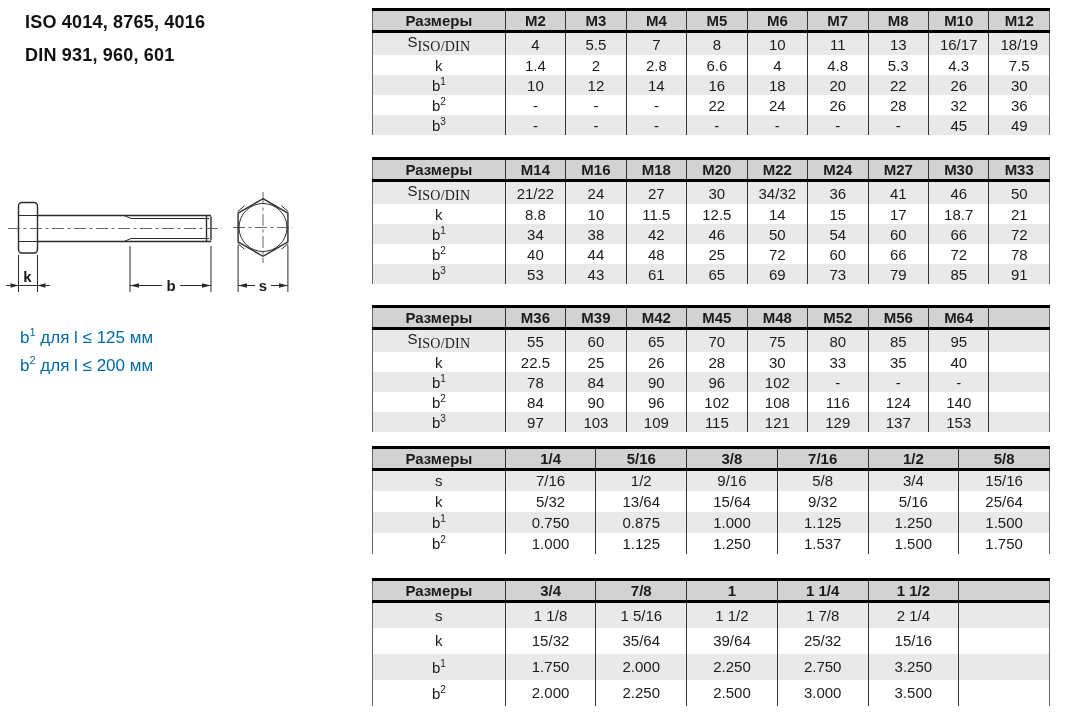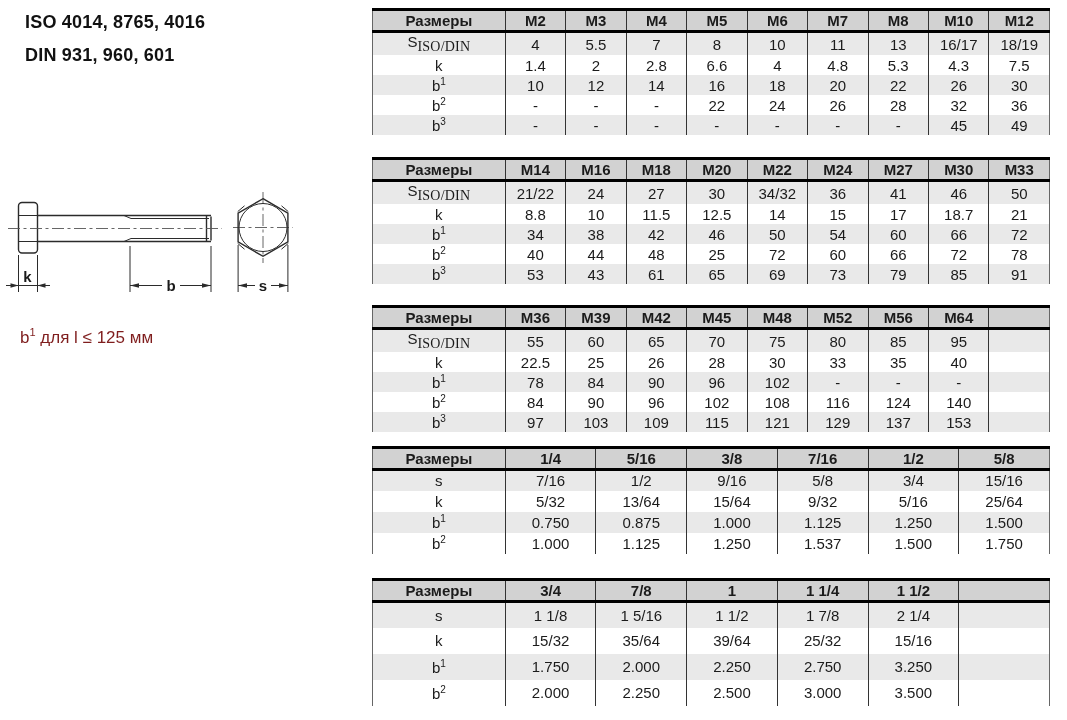--- a/index.html
+++ b/index.html
@@ -9,21 +9,21 @@
 
   
   .titles { position:absolute; left:25px; top:6px; }
   .title-line { font-size:18px; font-weight:bold; line-height:33px; color:#111; letter-spacing:.2px; }
   .subtitles { position:absolute; left:25px; top:90px; }
   .subtitle-line { font-size:20px; line-height:27px; color:#111; }
 
   #bolt-svg { position:absolute; left:0; top:185px; width:310px; height:115px; }
 
   .notes { position:absolute; left:20px; top:321px; }
-  .note { font-size:17px; line-height:22px; color:#7f1d1d; }
+  .note { font-size:17px; line-height:22px; color:#0369a1; }
   .note sup { font-size:11px; }
 
   
   .tw { position:absolute; left:372px; width:678px; }
   .tw-1 { top:8px; }  .tw-2 { top:157px; }  .tw-3 { top:305px; }
   .tw-4 { top:446px; } .tw-5 { top:578px; }
 
   table.spec { width:100%; border-collapse:collapse; table-layout:fixed;
                border-top:3px solid #000; border-left:1px solid #666; border-right:1px solid #666; }
   table.spec th { background:var(--header-bg,#d2d2d2); font-weight:bold; font-size:15px;
@@ -114,20 +114,21 @@
       <line class="dwg-dim" x1="238.1" y1="285.5" x2="255" y2="285.5"></line>
       <line class="dwg-dim" x1="271" y1="285.5" x2="287.9" y2="285.5"></line>
       <polygon class="dwg-arrow" points="238.1,285.5 247,283.2 247,287.8"></polygon>
       <polygon class="dwg-arrow" points="287.9,285.5 279,283.2 279,287.8"></polygon>
       <text class="dwg-label" x="263" y="291" text-anchor="middle">s</text>
     </g>
   </svg>
 
   <div class="notes">
     <div class="note"><span>b</span><sup>1</sup><span> для l ≤ 125 мм</span></div>
+    <div class="note"><span>b</span><sup>2</sup><span> для l ≤ 200 мм</span></div>
   </div>
 
   <div class="tw tw-1">
       <table class="spec">
         <colgroup>
           <col style="width: 19.6%;">
           <col style="width: 8.93333%;">
           <col style="width: 8.93333%;">
           <col style="width: 8.93333%;">
           <col style="width: 8.93333%;">

